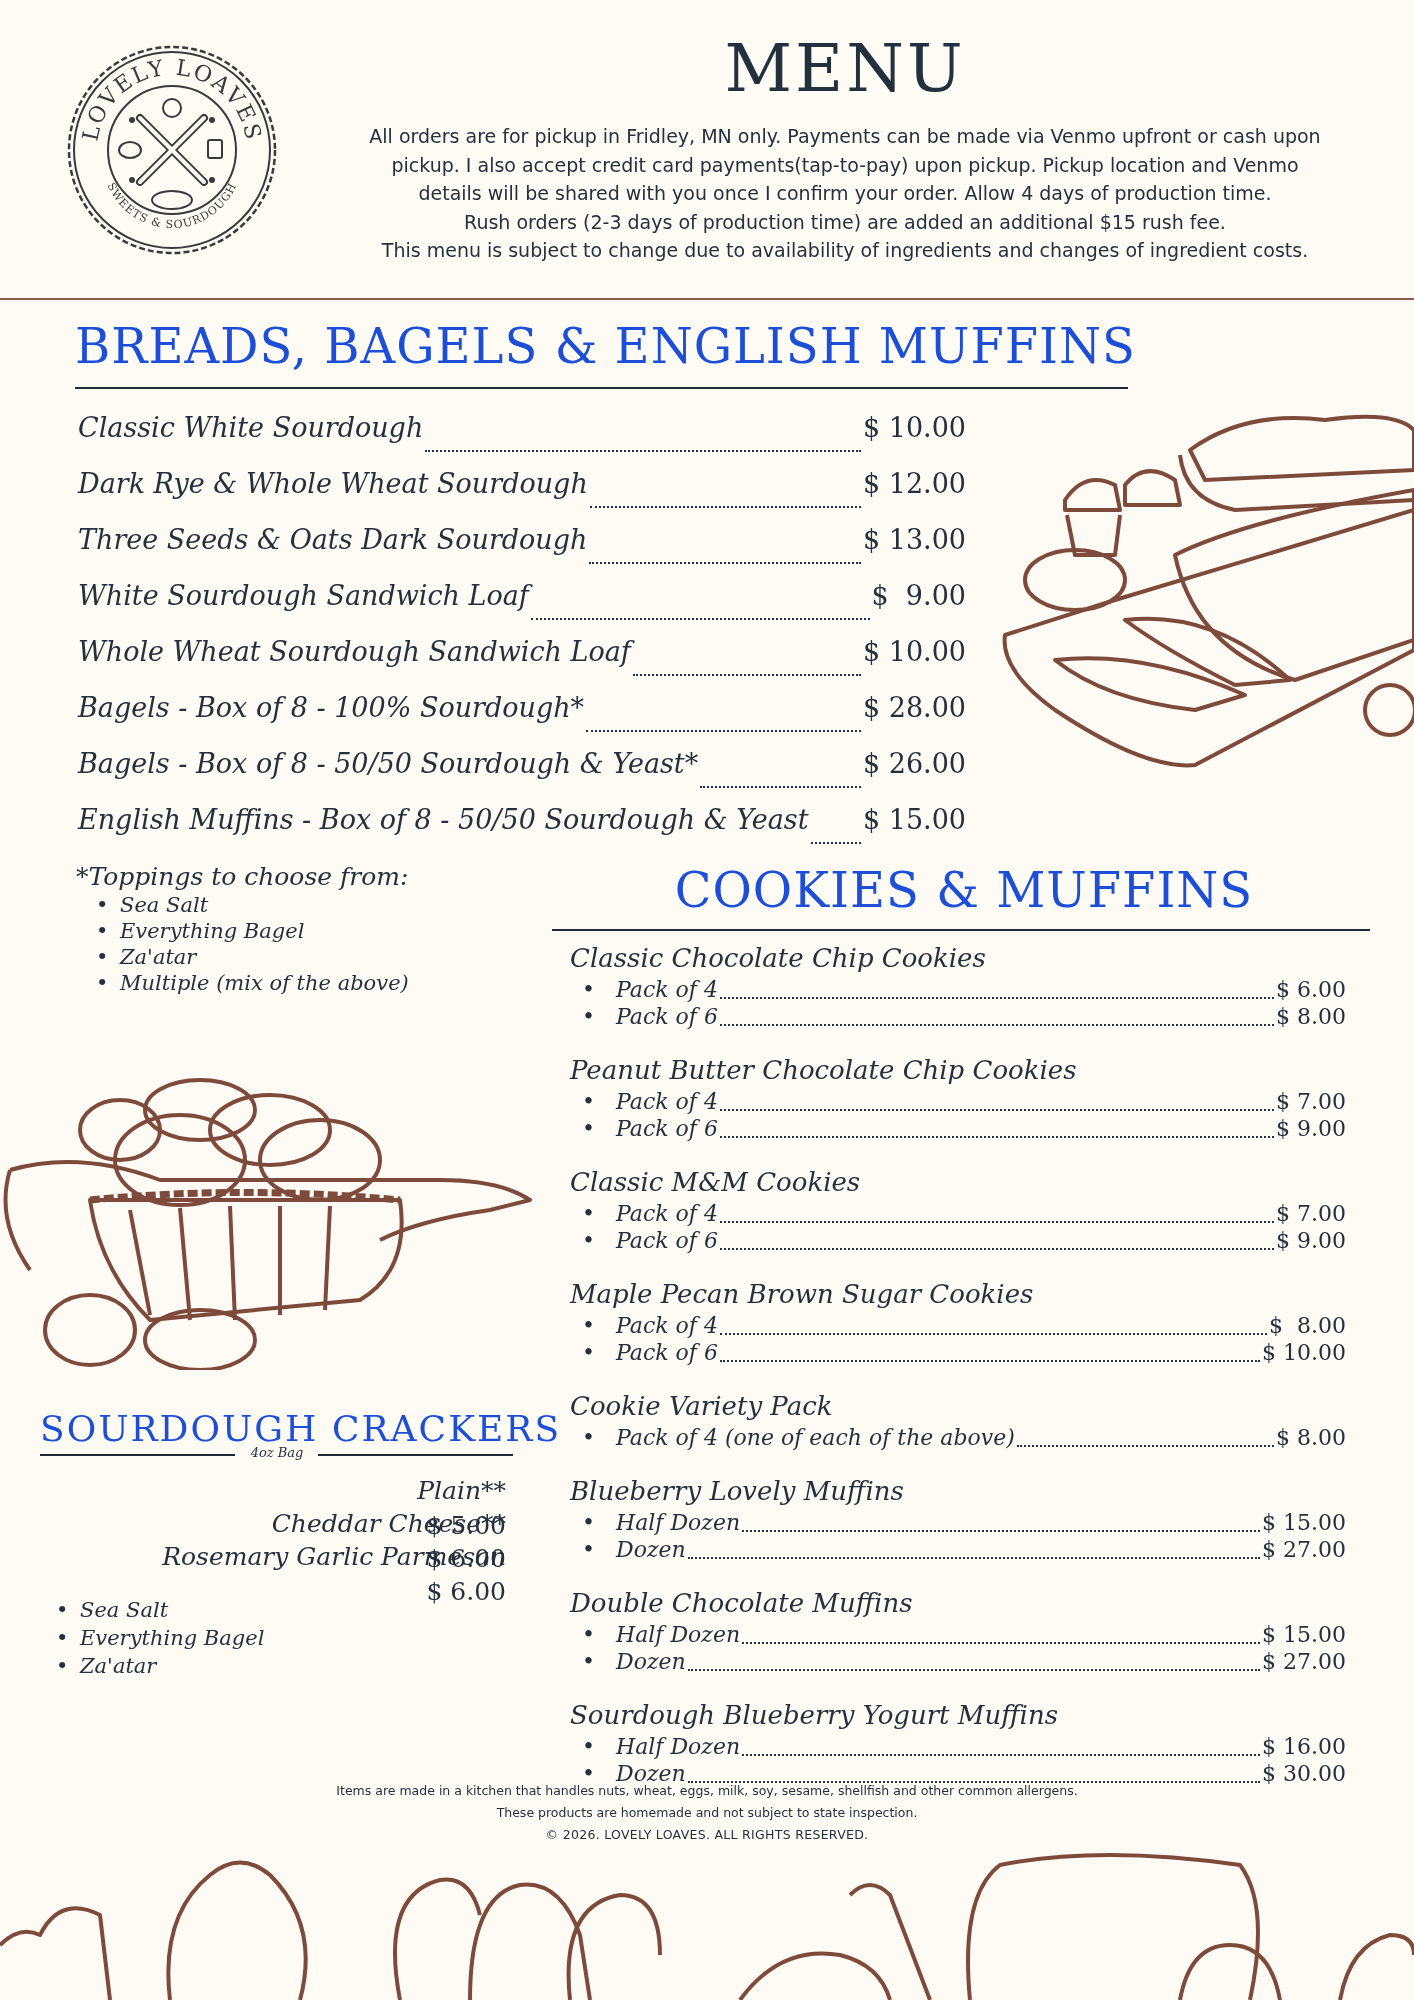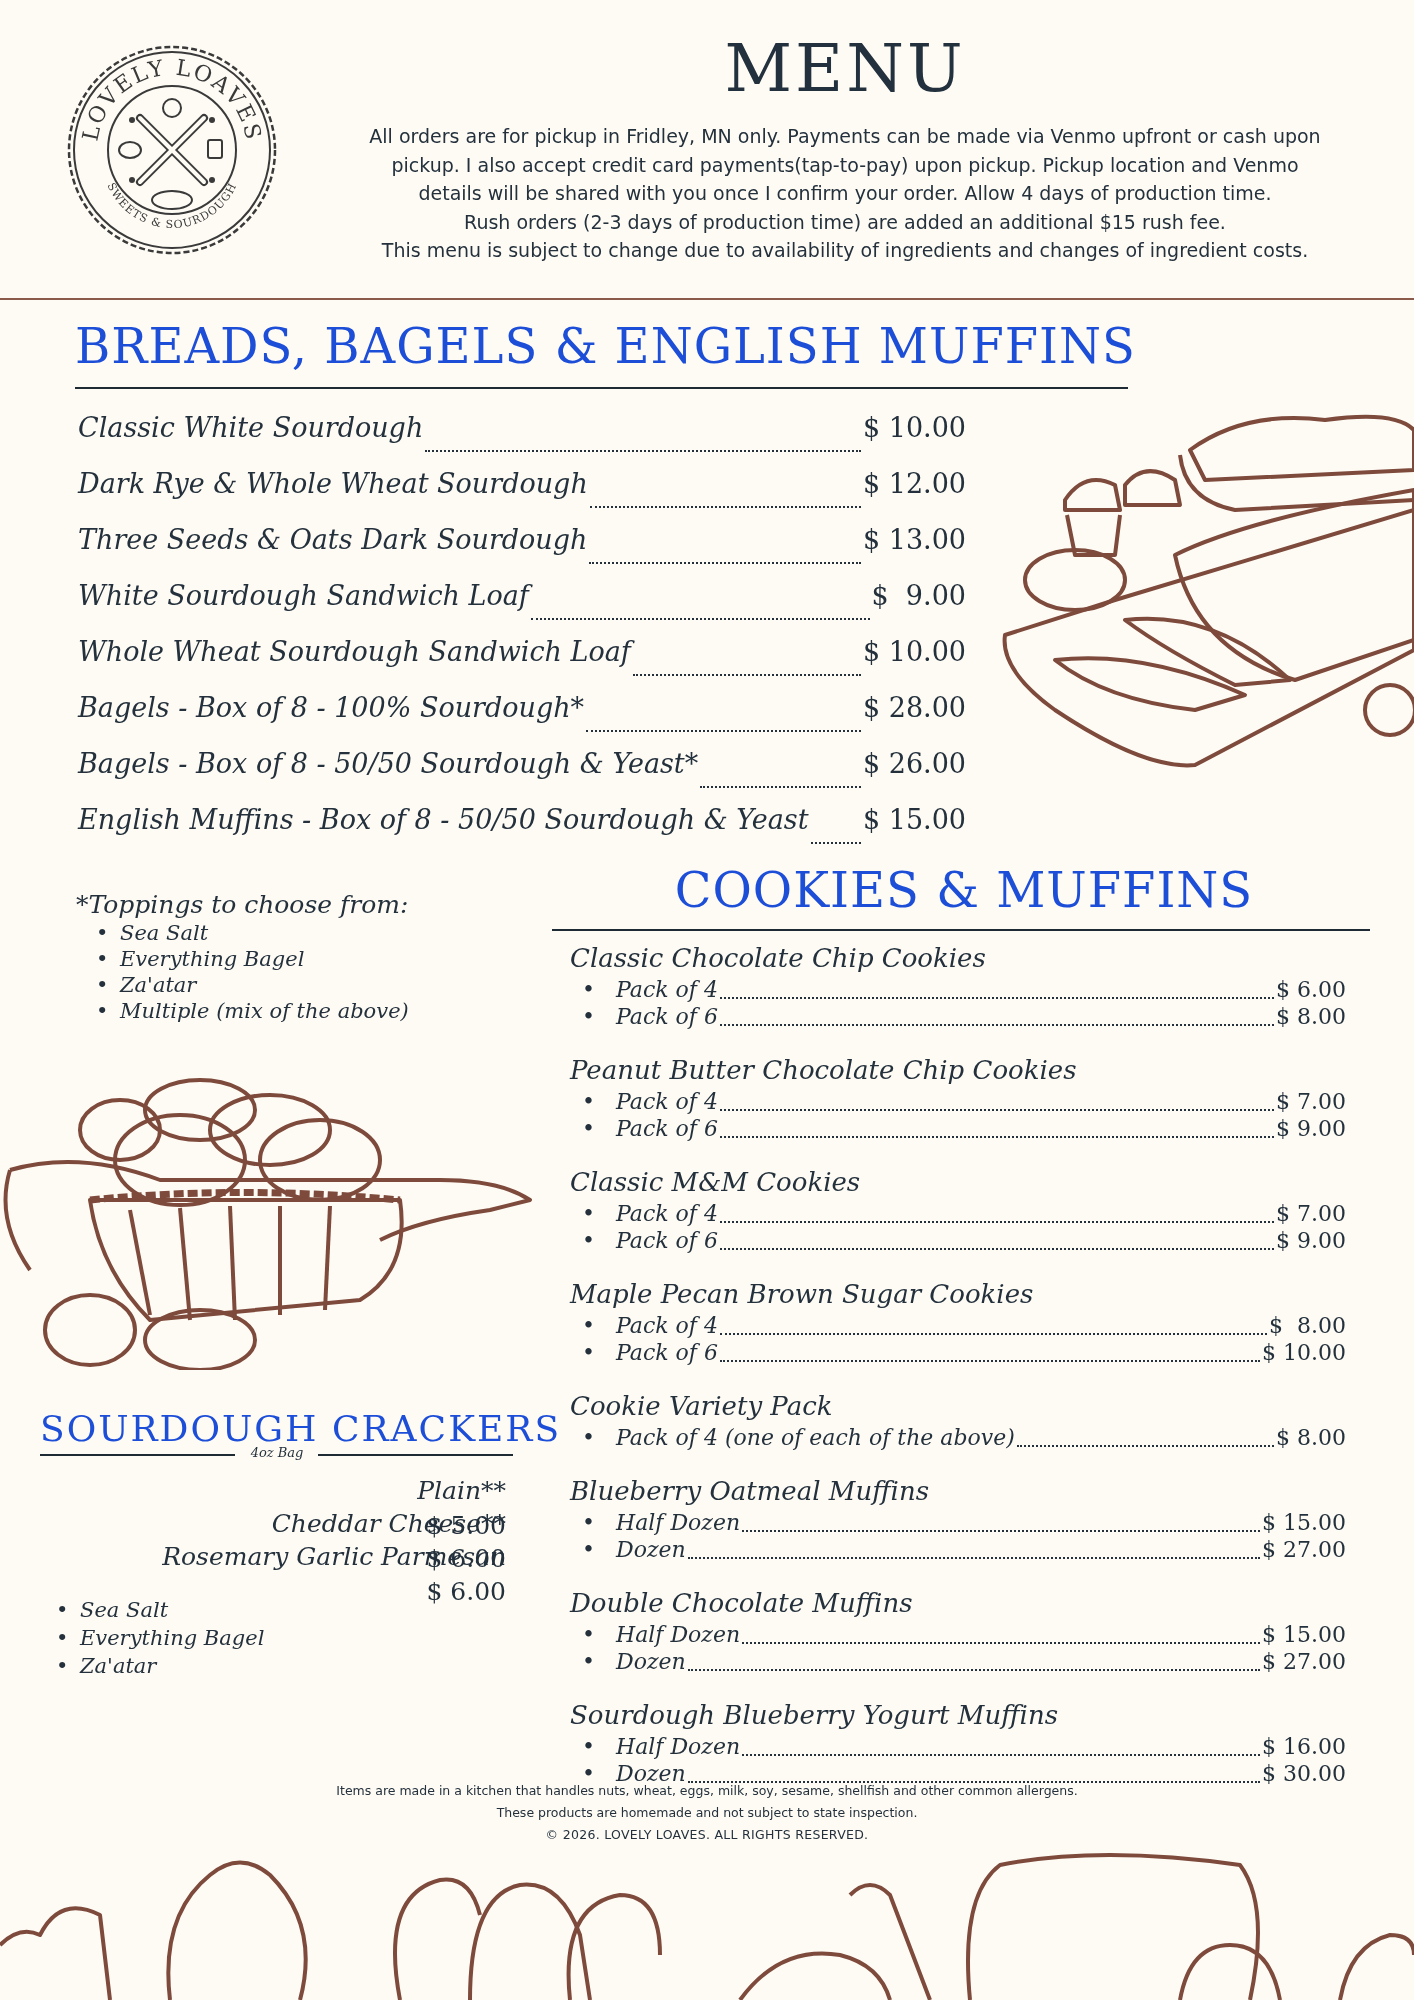--- a/index.html
+++ b/index.html
@@ -48,21 +48,21 @@
     flex: 1 1 auto; overflow: hidden; margin: 0 2px;
     border-bottom: 2px dotted #24313d; height: 0; transform: translateY(-4px);
   }
   .row .price { flex: 0 0 auto; font-style: normal; }
 
   .breads-list { left: 78px; top: 400px; width: 888px; }
   .breads-list .row { font-size: 27px; height: 56px; line-height: 56px; }
 
   
   .toppings { left: 76px; top: 862px; width: 460px; font-family: "DejaVu Serif", serif; font-style: italic; }
-  .toppings .note { font-size: 25px; line-height: 30px; margin-top: 28px; }
+  .toppings .note { font-size: 25px; line-height: 30px; }
   .toppings ul { list-style: none; margin-left: 20px; }
   .toppings li { font-size: 21px; line-height: 26px; position: relative; padding-left: 24px; }
   .toppings li::before { content: "•"; position: absolute; left: 0; font-style: normal; }
 
   
   .cookies { left: 570px; top: 940px; width: 776px; }
   .group { margin-bottom: 22px; }
   .group .gname { font-family: "DejaVu Serif", serif; font-style: italic; font-size: 26px; line-height: 36px; }
   .group .row { font-size: 22px; height: 27px; line-height: 27px; padding-left: 12px; }
   .group .bullet { font-style: normal; width: 34px; flex: 0 0 34px; }
@@ -271,21 +271,21 @@
   <div class="group">
     <div class="gname">Cookie Variety Pack</div>
     <div class="row">
         <span class="bullet">•</span>
         <span class="name">Pack of 4 (one of each of the above)</span>
         <span class="dots"></span>
         <span class="price">$ 8.00</span>
       </div>
   </div>
   <div class="group">
-    <div class="gname">Blueberry Oatmeal Muffins</div>
+    <div class="gname">Blueberry Lovely Muffins</div>
     <div class="row">
         <span class="bullet">•</span>
         <span class="name">Half Dozen</span>
         <span class="dots"></span>
         <span class="price">$ 15.00</span>
       </div>
     <div class="row">
         <span class="bullet">•</span>
         <span class="name">Dozen</span>
         <span class="dots"></span>

